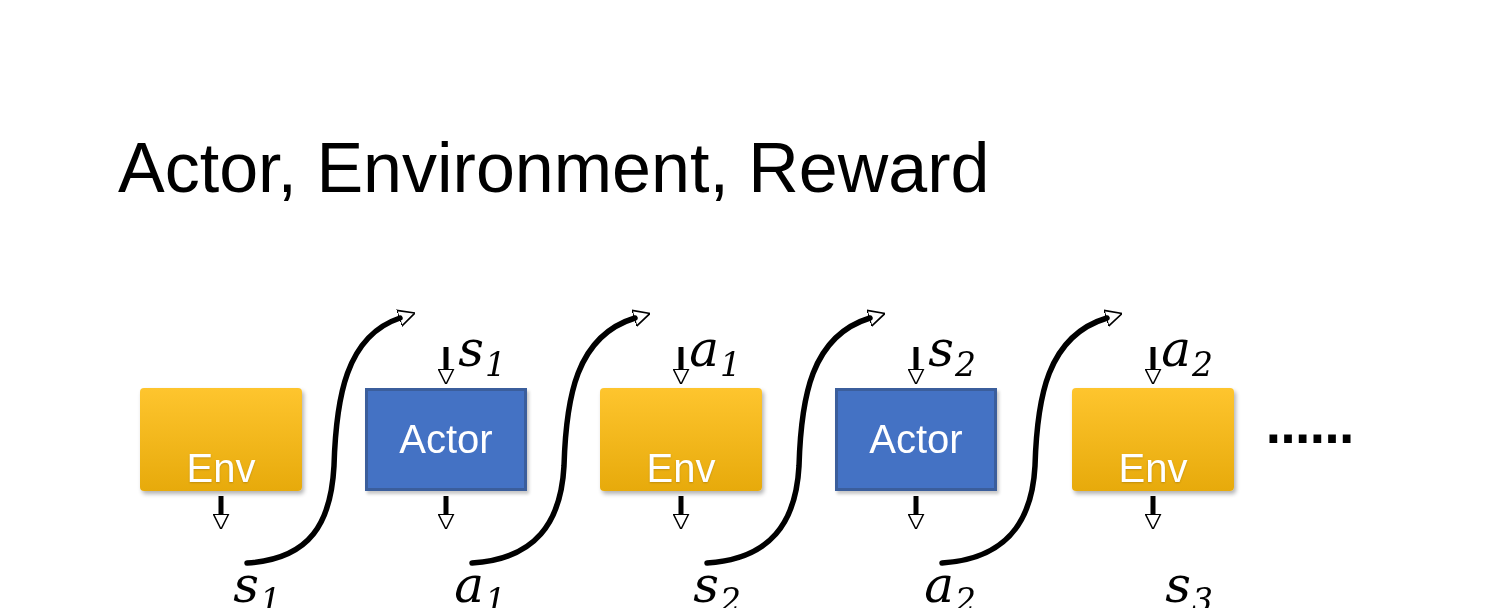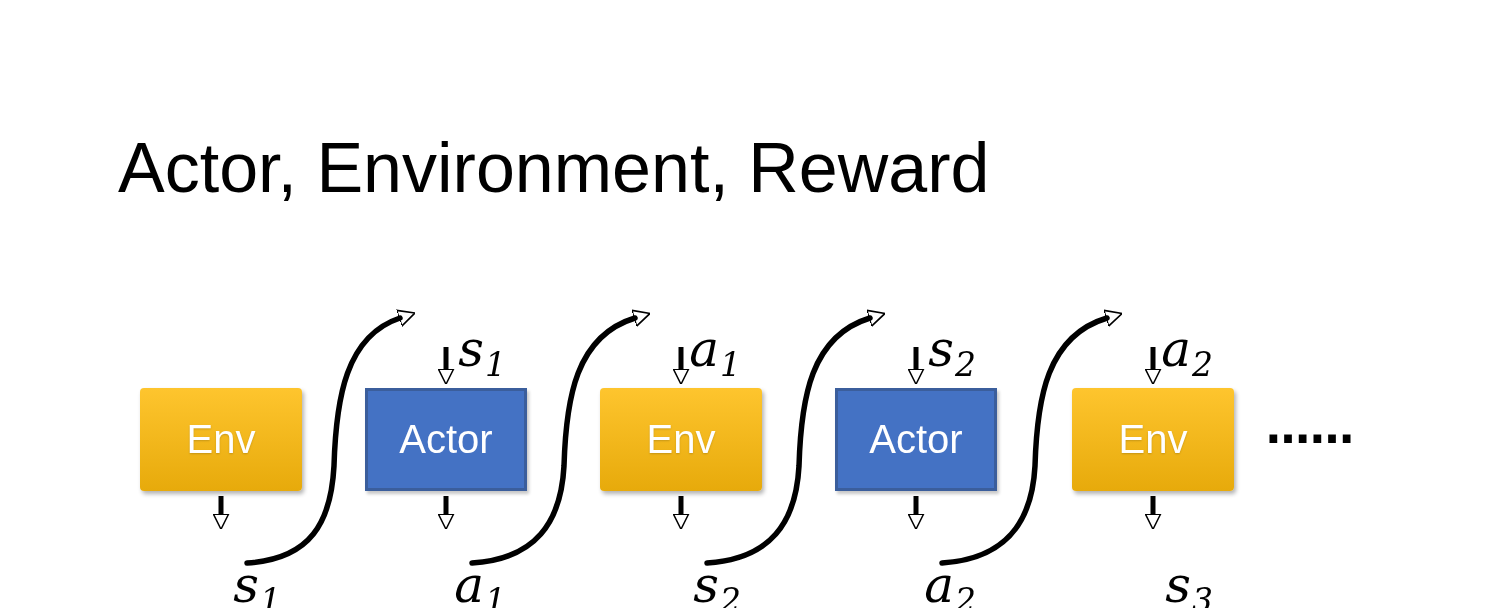--- a/index.html
+++ b/index.html
@@ -28,20 +28,21 @@
     align-items: center;
     justify-content: center;
     color: var(--box-text, #ffffff);
     font-size: 40px;
   }
   .env {
     background: linear-gradient(180deg, var(--env-top, #FEC52E) 0%, var(--env-bottom, #E7AA0B) 100%);
     border-radius: 4px;
     box-shadow: 2px 3px 4px rgba(0,0,0,0.30);
     text-shadow: 0 1px 2px rgba(0,0,0,0.18);
+    align-items: flex-end;
   }
   .actor {
     background: var(--actor-fill, #4472C4);
     border: 3px solid var(--actor-border, #3B5E9C);
     box-shadow: 2px 3px 3px rgba(0,0,0,0.22);
   }
   .box-1 { left: 140px; }
   .box-2 { left: 365px; }
   .box-3 { left: 600px; }
   .box-4 { left: 835px; }

